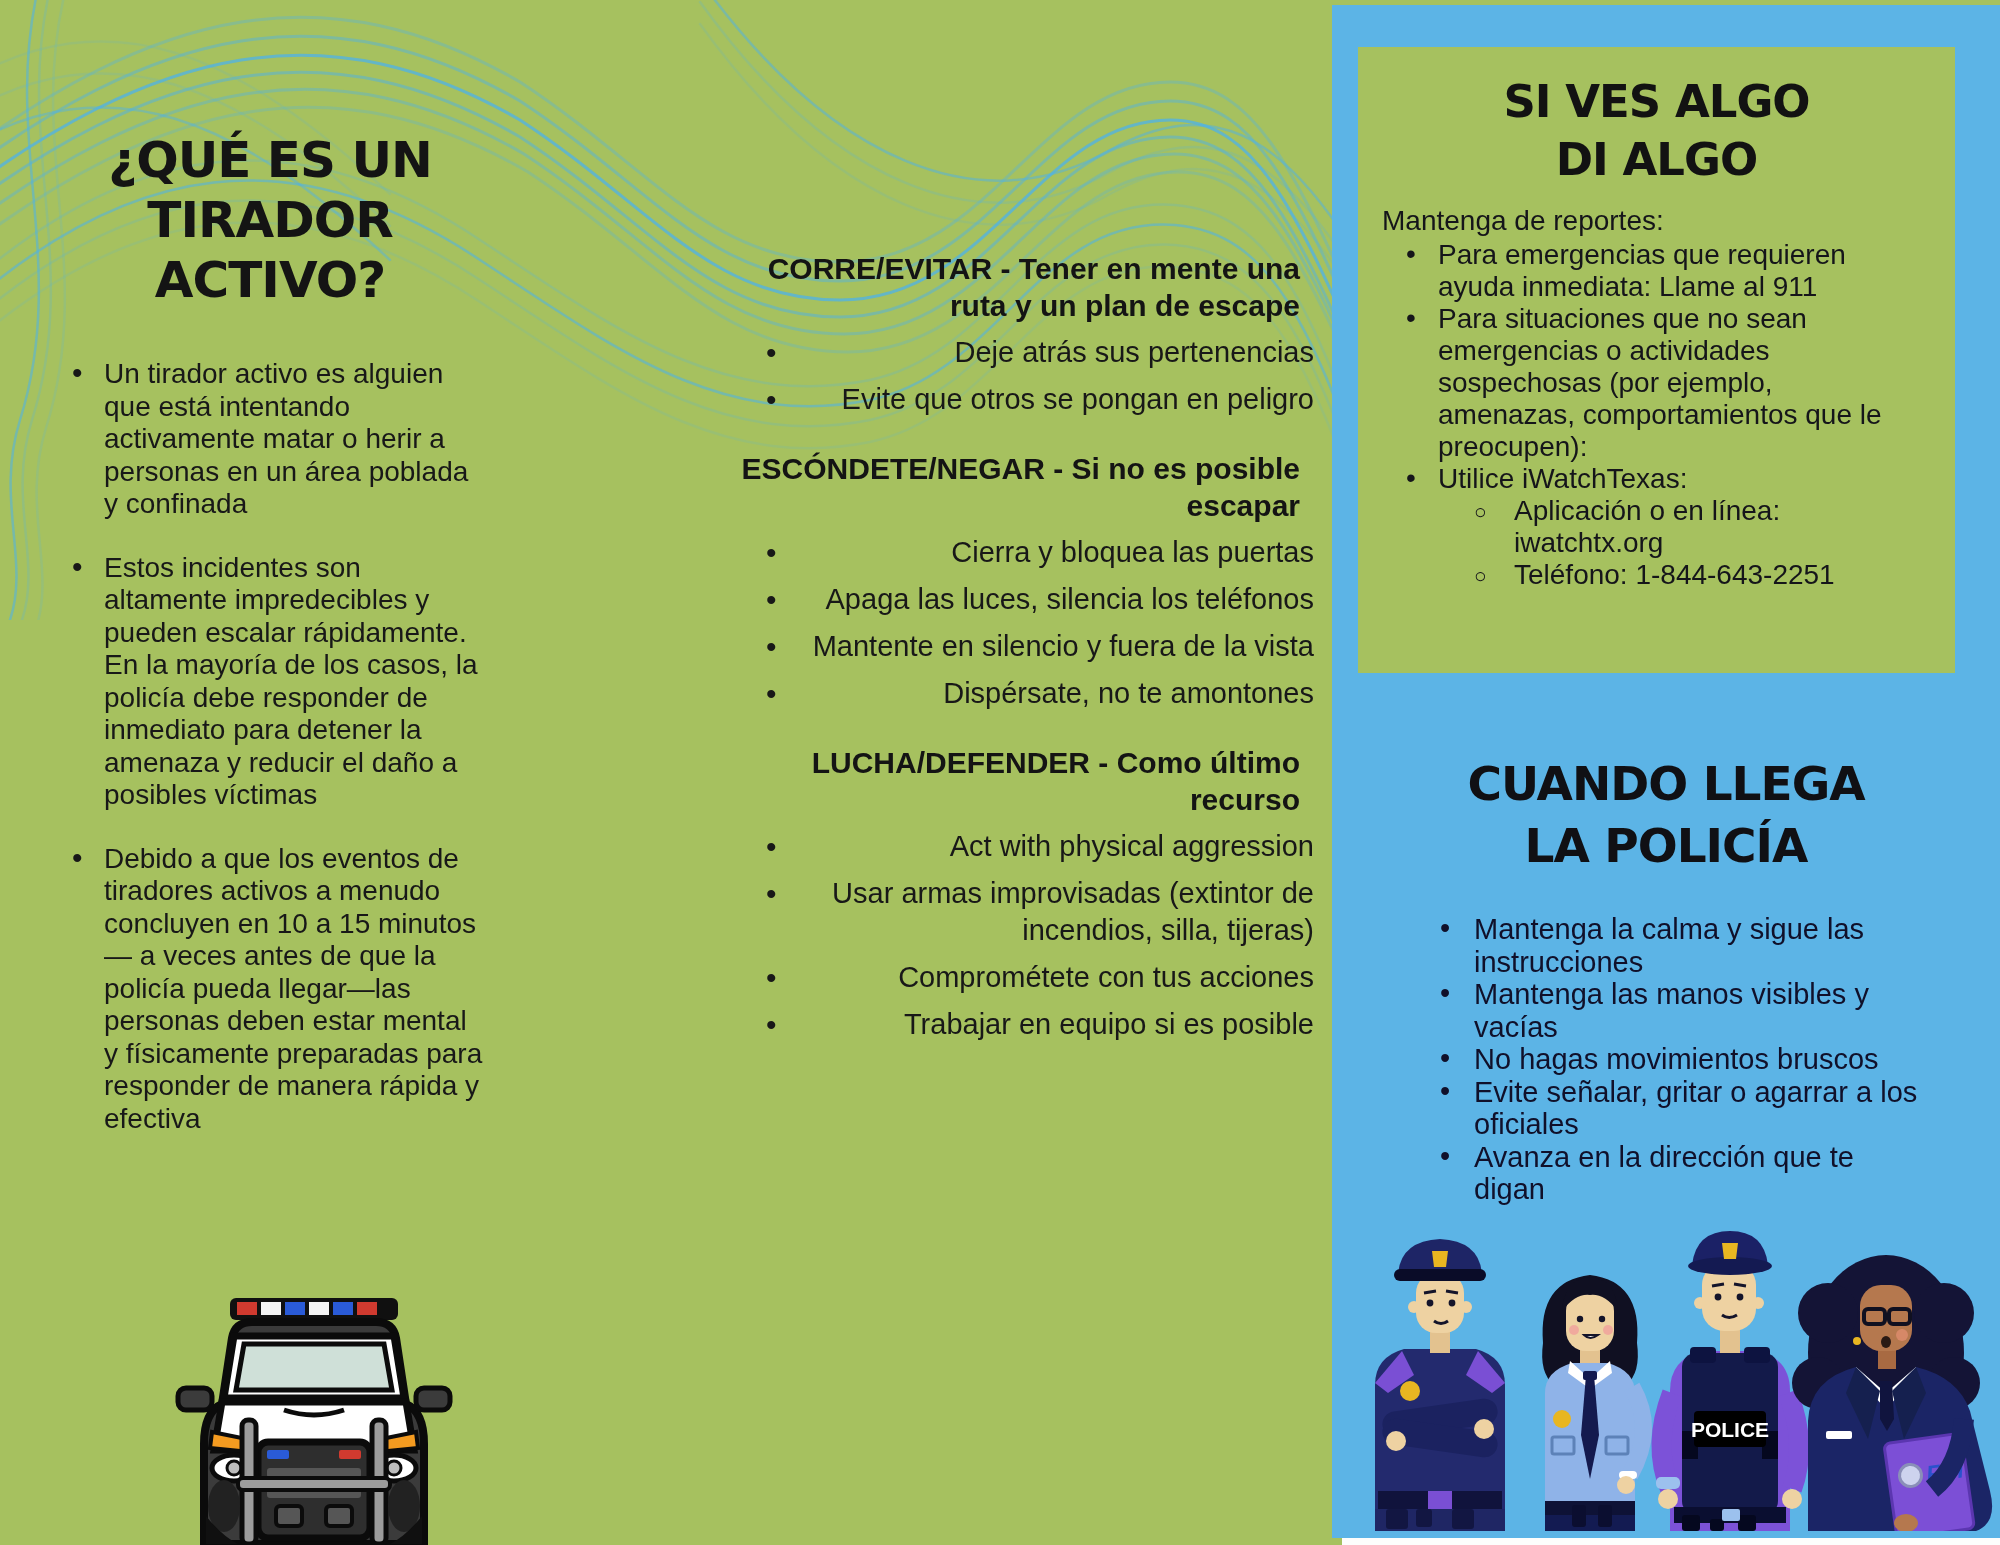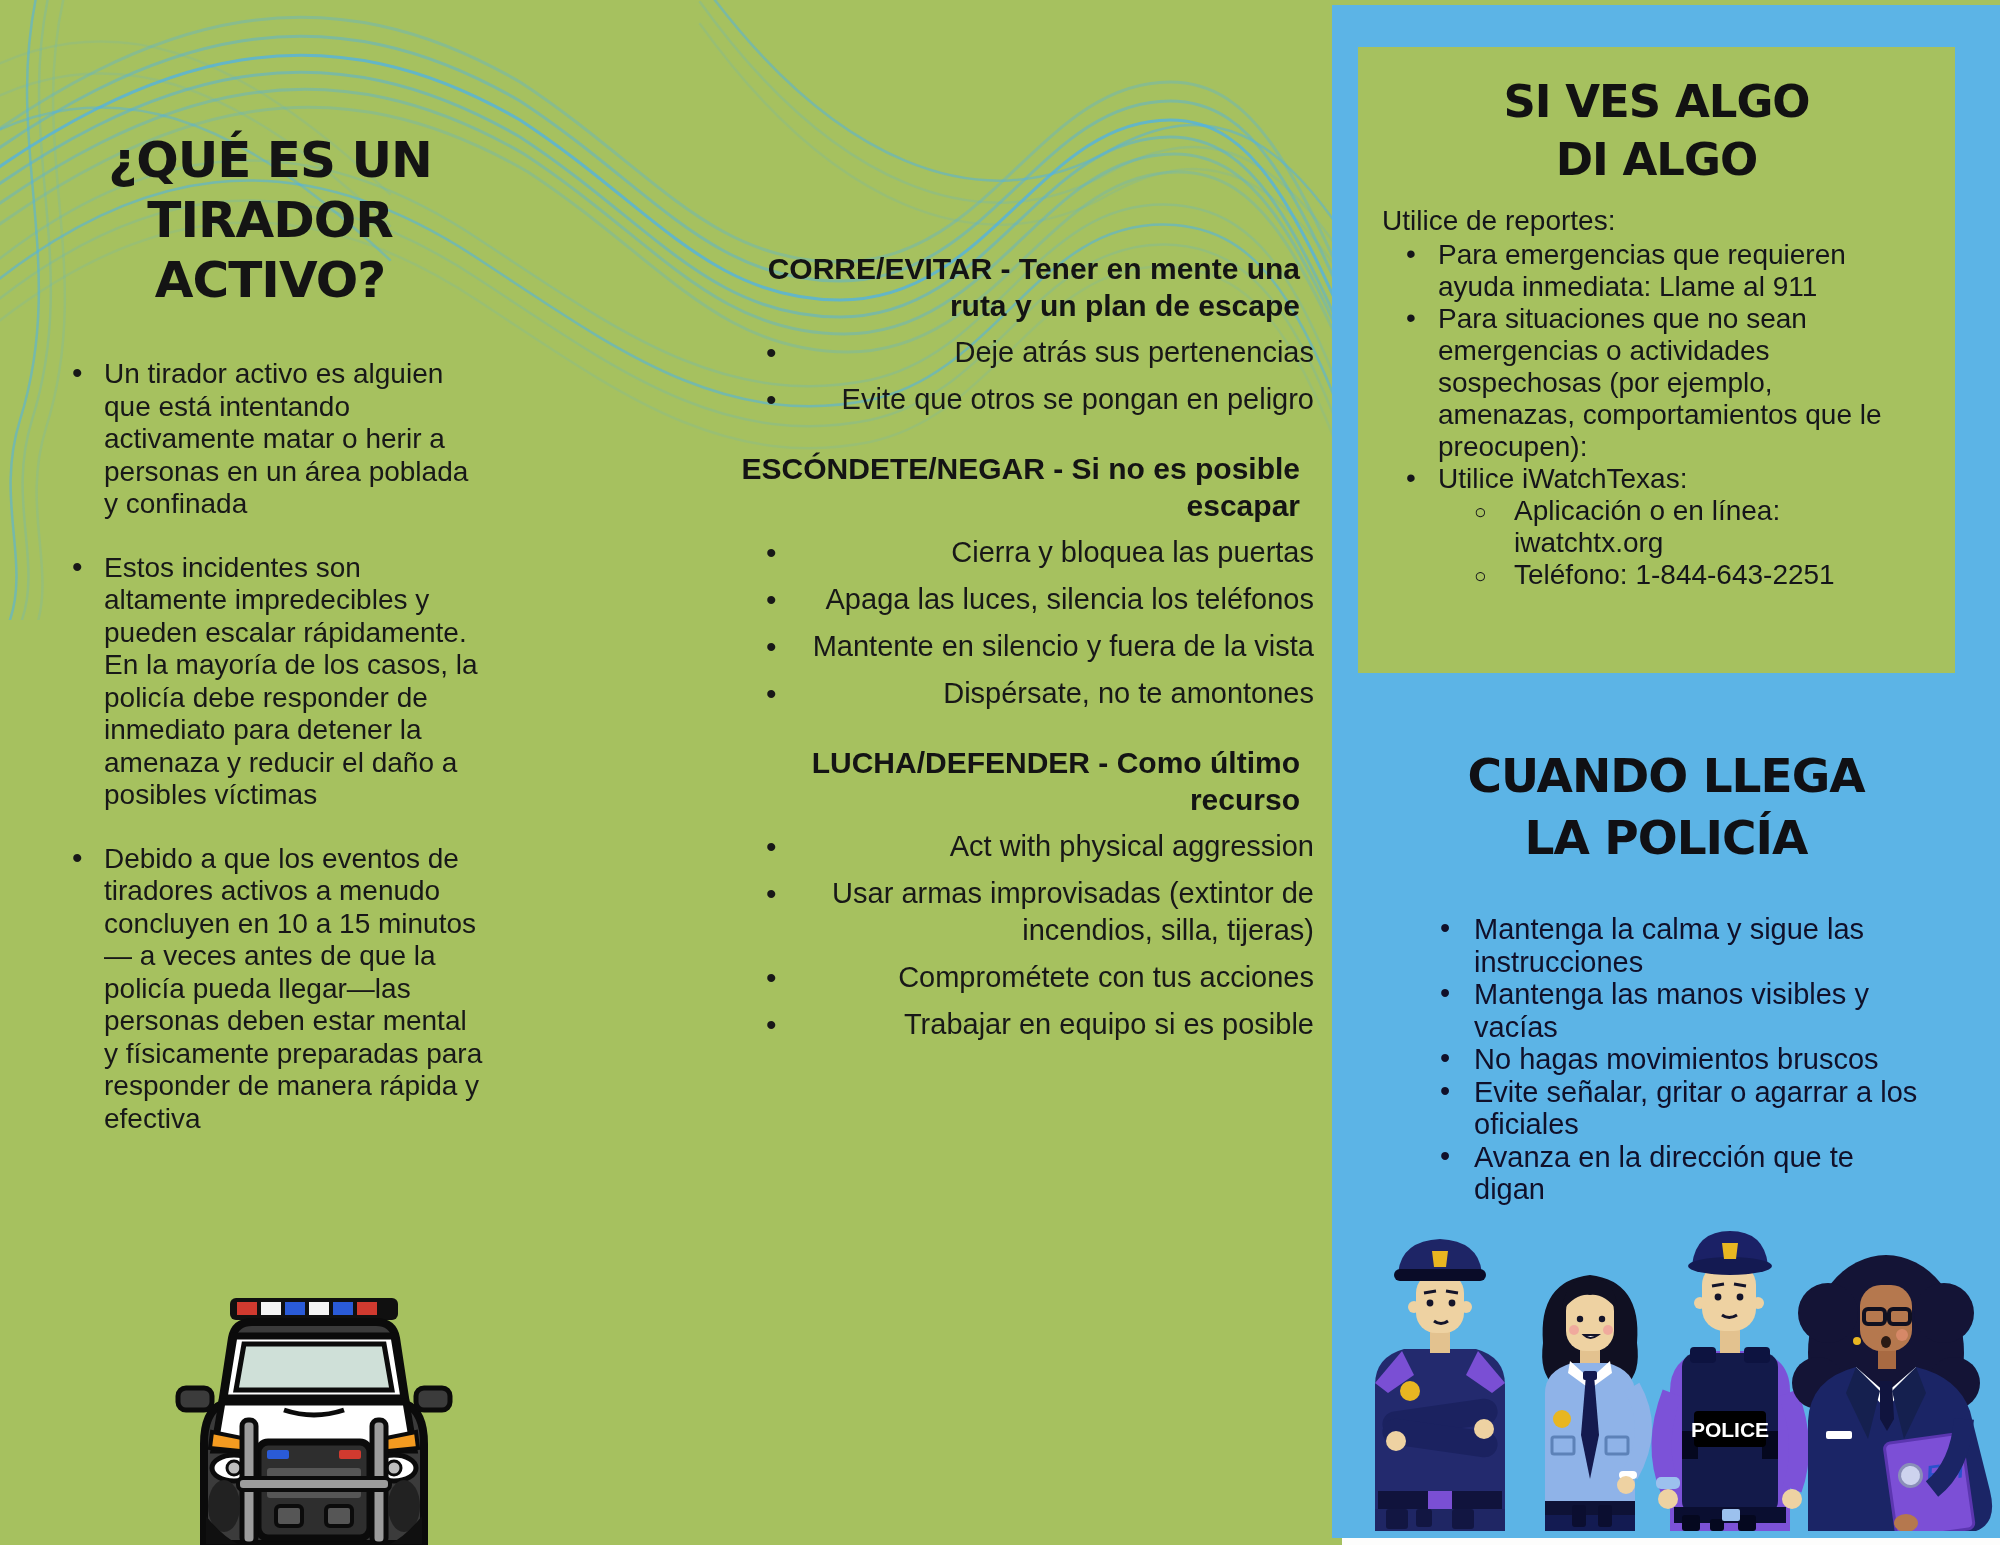--- a/index.html
+++ b/index.html
@@ -37,21 +37,21 @@
   .rbox h2{margin:26px 0 16px 0;text-align:center;font-family:"DejaVu Sans",sans-serif;
            font-weight:800;font-size:45px;line-height:58px;letter-spacing:-1px;color:#121212;}
   .rbox .intro{margin:0 0 2px 24px;font-size:28px;line-height:32px;color:#15151a;}
   .rbox ul.rep{list-style:none;margin:2px 0 0 34px;padding:0;}
   .rbox ul.rep > li{position:relative;padding-left:46px;width:478px;font-size:28px;line-height:32px;color:#15151a;}
   .rbox ul.rep > li::before{content:"•";position:absolute;left:14px;top:-1px;font-size:28px;}
   .rbox ul.sub{list-style:none;margin:0 0 0 28px;padding:0;}
   .rbox ul.sub li{position:relative;padding-left:48px;width:400px;font-size:28px;line-height:32px;}
   .rbox ul.sub li::before{content:"○";position:absolute;left:8px;top:1px;font-size:21px;}
 
-  .police-title{position:absolute;left:0;right:0;top:732px;margin:8px;text-align:center;
+  .police-title{position:absolute;left:0;right:0;top:732px;margin:16px;text-align:center;
            font-family:"DejaVu Sans",sans-serif;font-weight:800;font-size:47px;line-height:62px;
            letter-spacing:-1px;color:#101014;}
   .police-list{position:absolute;left:108px;top:908px;list-style:none;margin:0;padding:0;}
   .police-list li{position:relative;padding-left:34px;width:446px;font-size:29px;line-height:32.5px;color:#10102a;}
   .police-list li::before{content:"•";position:absolute;left:0;top:-1px;font-size:29px;}
 
   .officers{position:absolute;left:8px;bottom:7px;}
   .edge-strip{position:absolute;left:1342px;top:1538px;width:658px;height:7px;background:#fdfdfc;}
 </style>
 </head>
@@ -183,21 +183,21 @@
     </section>
   </section>
 
   <aside class="right">
 
     <div class="rbox">
       <h2>
         <div>SI VES ALGO</div>
         <div>DI ALGO</div>
       </h2>
-      <p class="intro">Utilice de reportes:</p>
+      <p class="intro">Mantenga de reportes:</p>
       <ul class="rep">
         <li>Para emergencias que requieren ayuda inmediata: Llame al 911</li>
         <li>Para situaciones que no sean emergencias o actividades sospechosas (por ejemplo, amenazas, comportamientos que le preocupen):</li>
         <li>
           <span>Utilice iWatchTexas:</span>
           <ul class="sub">
             <li>Aplicación o en línea: iwatchtx.org</li>
             <li>Teléfono: 1-844-643-2251</li>
           </ul>
         </li>

